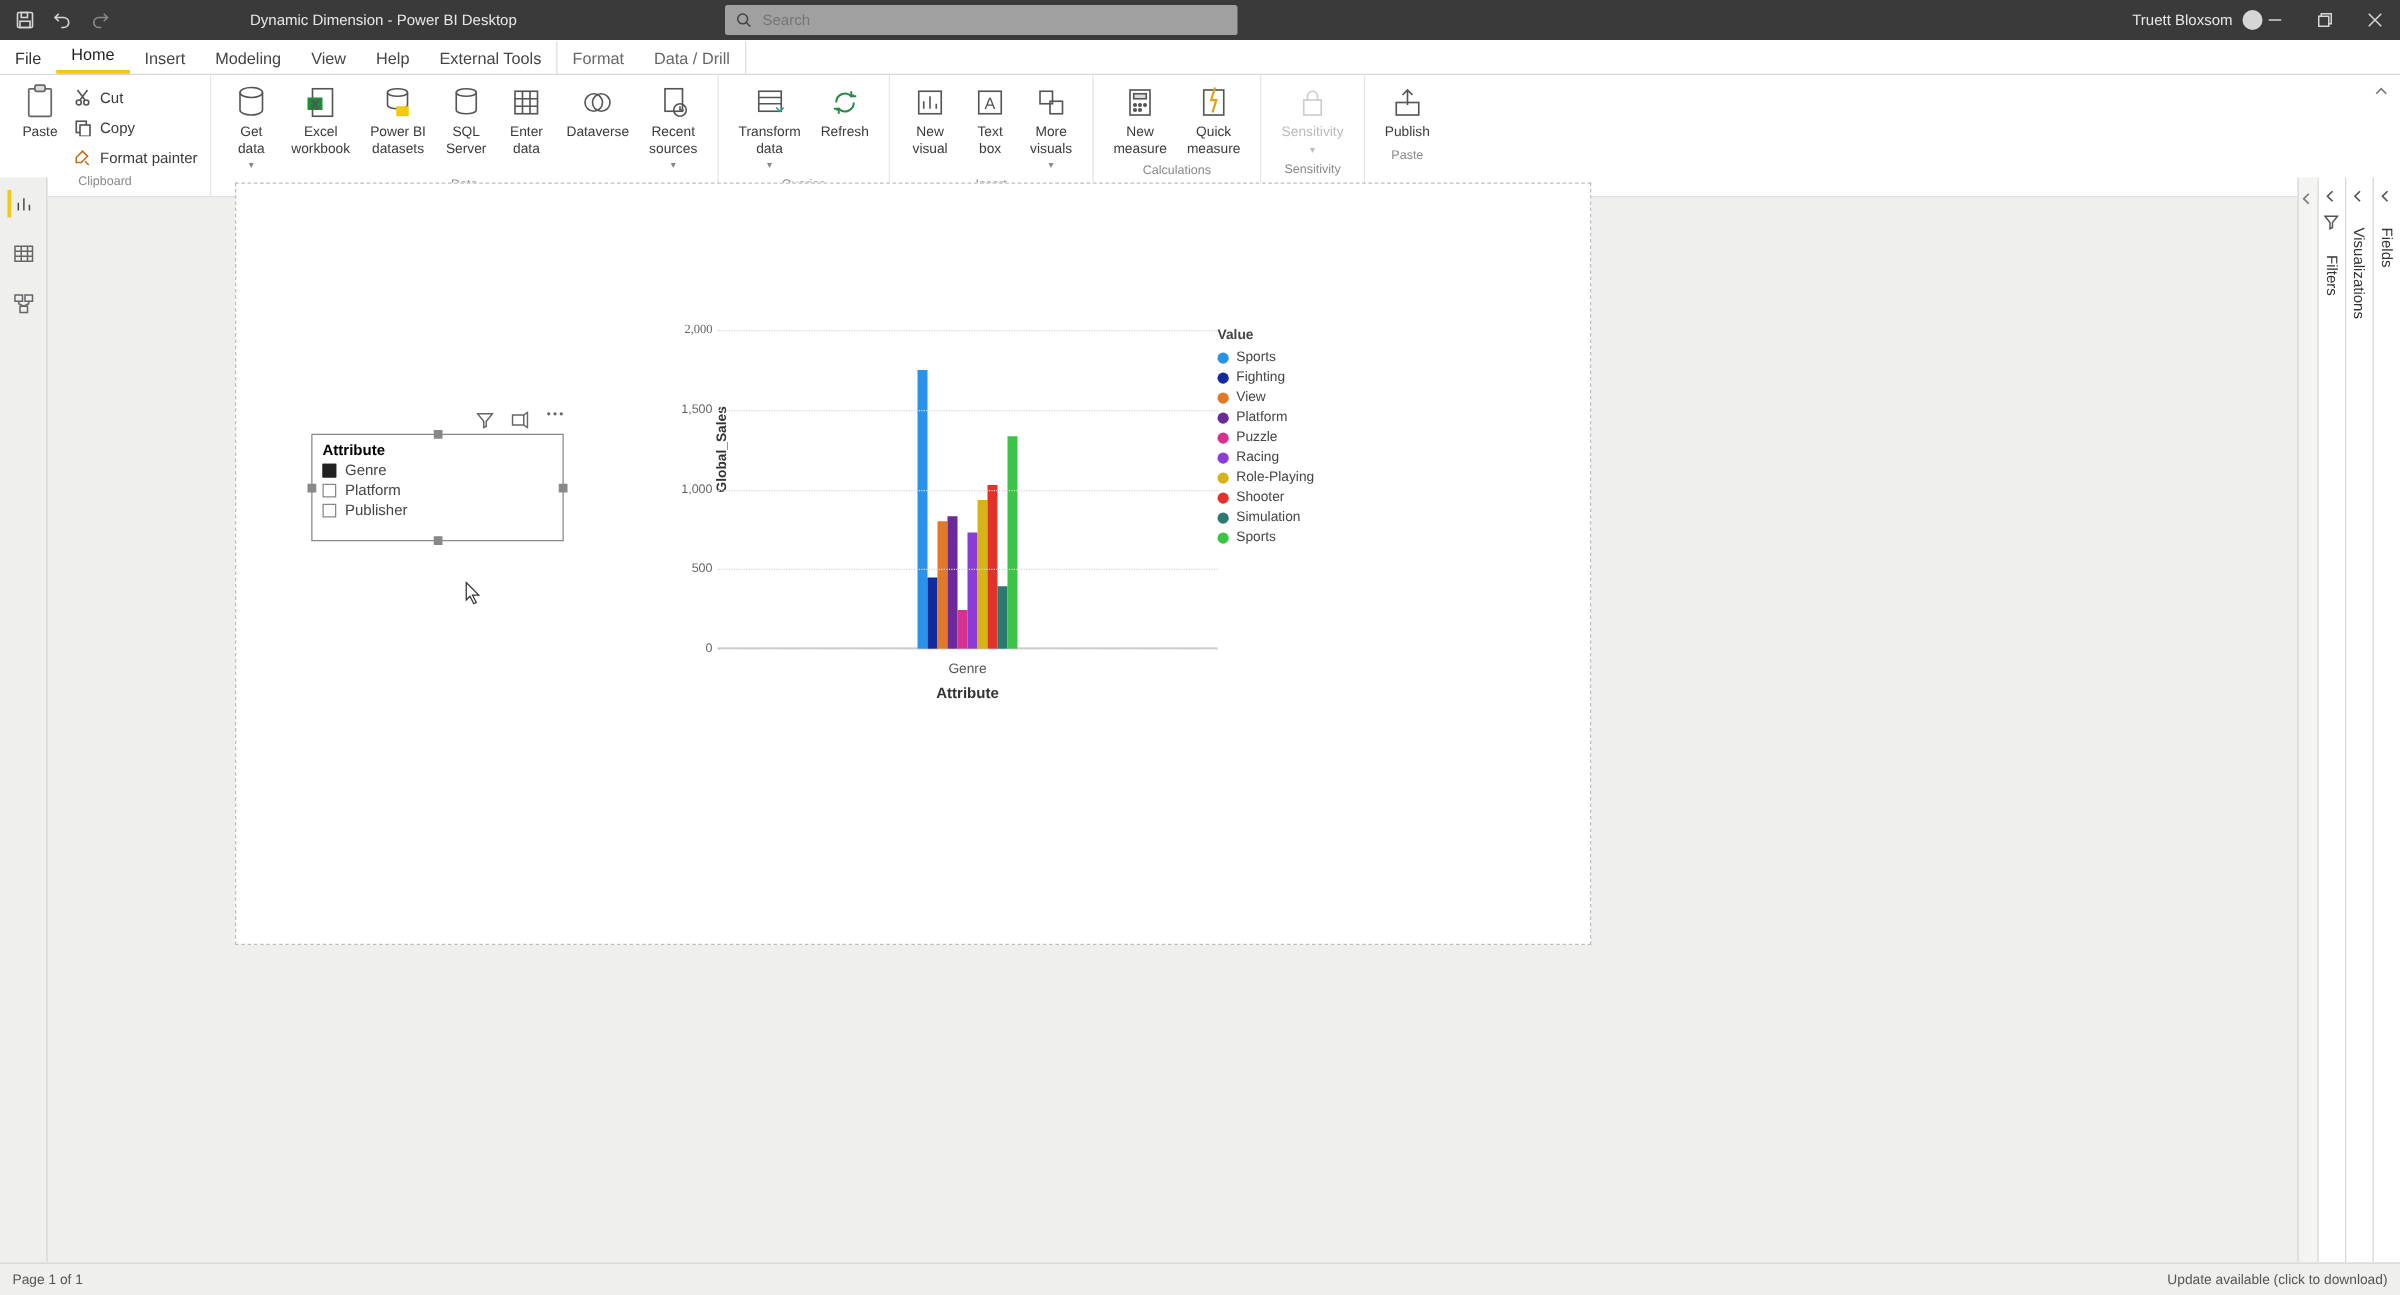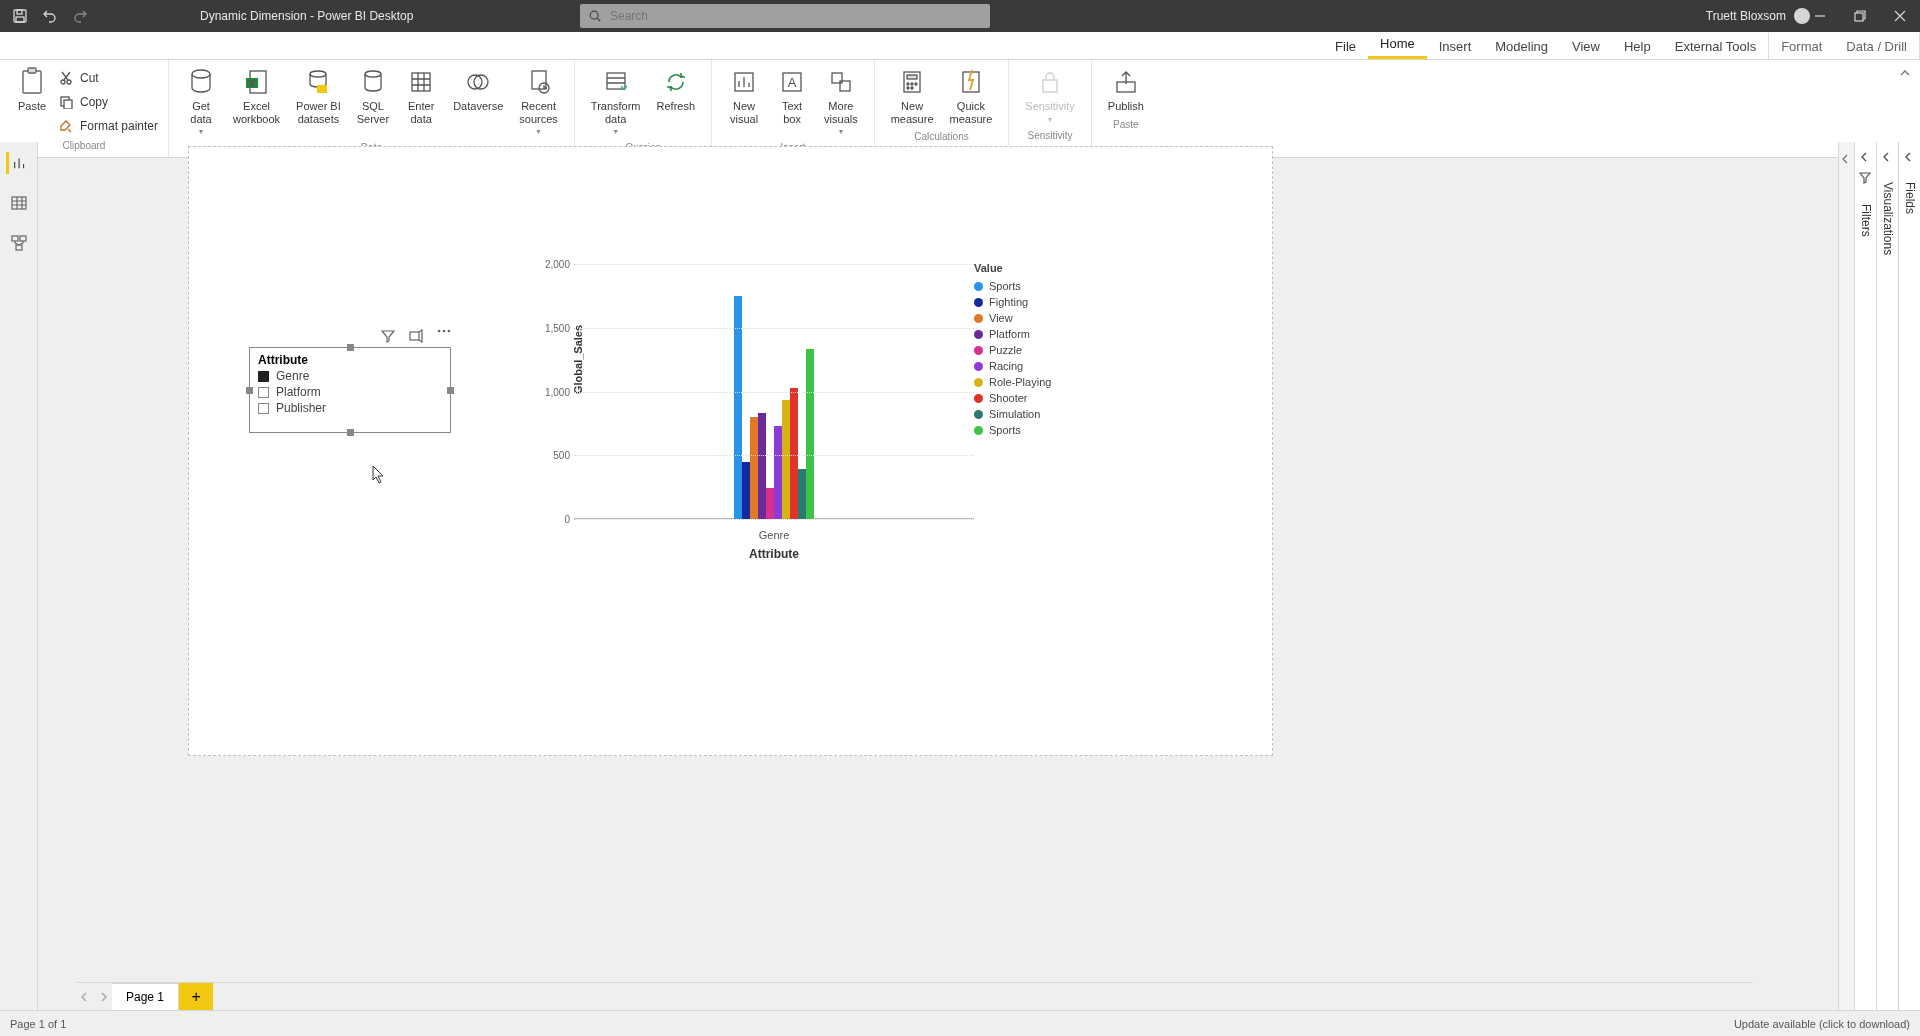--- a/index.html
+++ b/index.html
@@ -11,21 +11,21 @@
     .titlebar .qat-icon { width: 16px; height: 16px; color: #d6d6d6; display:flex; align-items:center; justify-content:center; }
     .titlebar .title-text { position: absolute; left: 200px; font-size: 12px; color: #e8e8e8; }
     .titlebar .search { position:absolute; left: 580px; width: 410px; height: 24px; background: #a0a0a0; border-radius: 2px; display:flex; align-items:center; padding:0 8px; gap:8px; color:#333; }
     .titlebar .search input { border:none; background:transparent; font-size:12px; flex:1; outline:none; color:#333; }
     .titlebar .user { position:absolute; right: 110px; display:flex; align-items:center; gap:8px; font-size:12px; color:#e8e8e8;}
     .titlebar .user .avatar { width:16px; height:16px; border-radius:50%; background:#d6d6d6;}
     .titlebar .win-btns { position:absolute; right:0; display:flex; }
     .titlebar .win-btn { width:40px; height:32px; display:flex; align-items:center; justify-content:center; color:#d6d6d6; }
 
     
-    .tabs { height: 28px; background:#fff; display:flex; align-items:flex-end; border-bottom:1px solid #d6d6d6; font-size:13px;justify-content:flex-end; }
+    .tabs { height: 28px; background:#fff; display:flex; align-items:flex-end; border-bottom:1px solid #d6d6d6; font-size:13px; }
     .tab { padding: 6px 12px 5px; color:#444; }
     .tab.file { background:#fff; color:#333; }
     .tab.active { border-bottom:3px solid #f2c811; color:#222; font-weight:400; }
     .tab.contextual { color:#666; }
     .tab.sep { border-left:1px solid #ddd; }
 
     
     .ribbon { background:#fff; border-bottom:1px solid #d6d6d6; display:flex; font-size:11px; color:#3a3a3a; position:relative; }
     .rg { border-right:1px solid #e6e6e6; padding: 4px 10px 2px; display:flex; flex-direction:column; align-items:center; }
     .rg .row { display:flex; align-items:flex-start; gap: 4px; }
@@ -523,21 +523,21 @@
           <div class="xaxis-label">Attribute</div>
         <div class="grid" style="top: 255px;"></div>
             <div class="ytick" style="top: 255px;">0</div>
             <div class="grid" style="top: 191.25px;"></div>
             <div class="ytick" style="top: 191.25px;">500</div>
             <div class="grid" style="top: 127.5px;"></div>
             <div class="ytick" style="top: 127.5px;">1,000</div>
             <div class="grid" style="top: 63.75px;"></div>
             <div class="ytick" style="top: 63.75px;">1,500</div>
             <div class="grid" style="top: 0px;"></div>
-            <div class="ytick" style="top: 0px;">2,000</div>
+            <div class="ytick" style="top: 0px; font-family: Liberation Serif, serif;">2,000</div>
           </div>
         <div class="legend" id="legend">
           <div class="lg-title">Value</div>
         <div class="lg-item">
               <span class="dot" style="background:#2893e8"></span>
               <span>Sports</span>
             </div>
             <div class="lg-item">
               <span class="dot" style="background:#13299e"></span>
               <span>Fighting</span>
@@ -577,34 +577,20 @@
           </div>
       </div>
 
       <div class="cursor" style="left:183px; top:318px">
         <svg width="14" height="20" viewBox="0 0 14 20">
             <path d="M1 1l0 14 3-3 3 6 2-1-3-6h5z" fill="#fff" stroke="#333" stroke-width="1"></path>
           </svg>
       </div>
     </div>
 
-    <div class="pages">
-      <div class="nav">
-          <svg width="10" height="10" viewBox="0 0 10 10" fill="none" stroke="#aaa" stroke-width="1.5">
-            <path d="M6 1 2 5l4 4"></path>
-          </svg>
-        </div>
-      <div class="nav">
-          <svg width="10" height="10" viewBox="0 0 10 10" fill="none" stroke="#aaa" stroke-width="1.5">
-            <path d="M4 1l4 4-4 4"></path>
-          </svg>
-        </div>
-      <div class="pagetab">Page 1</div>
-      <div class="addpage">+</div>
-    </div>
   </div>
 
   <div class="rpanes">
     <div class="rpane-collapse">
       <span class="chev">
           <svg width="10" height="10" viewBox="0 0 10 10" fill="none" stroke="#777" stroke-width="1.4">
             <path d="M6 1 2 5l4 4"></path>
           </svg>
         </span>
     </div>

